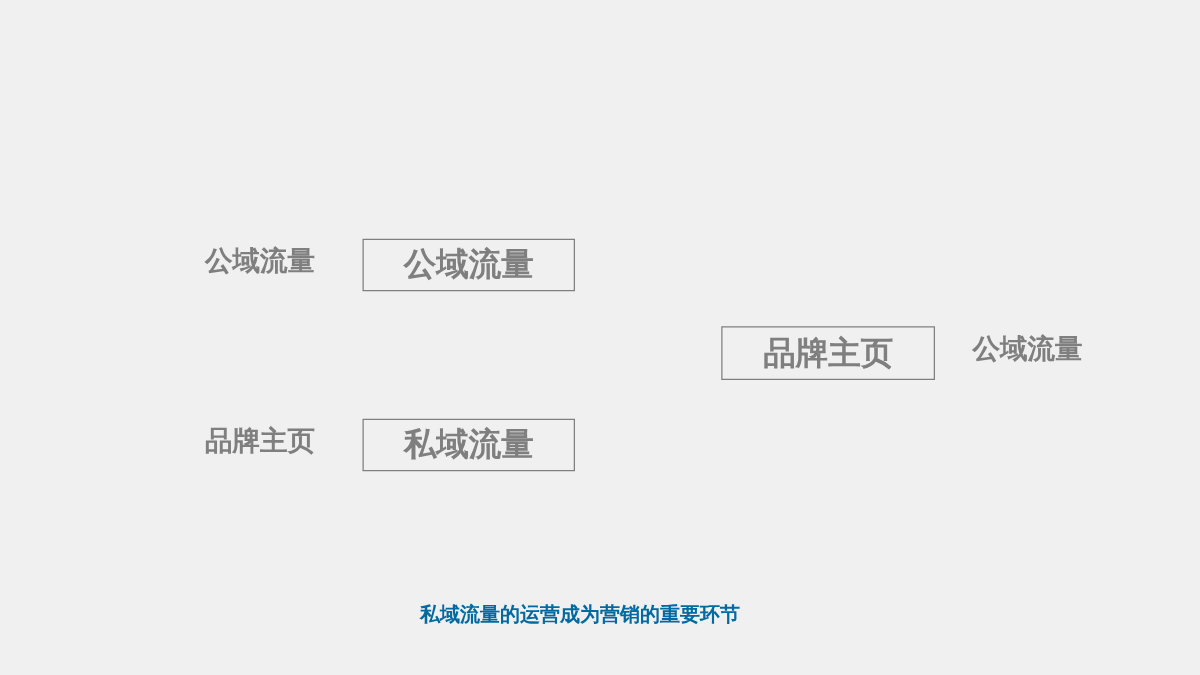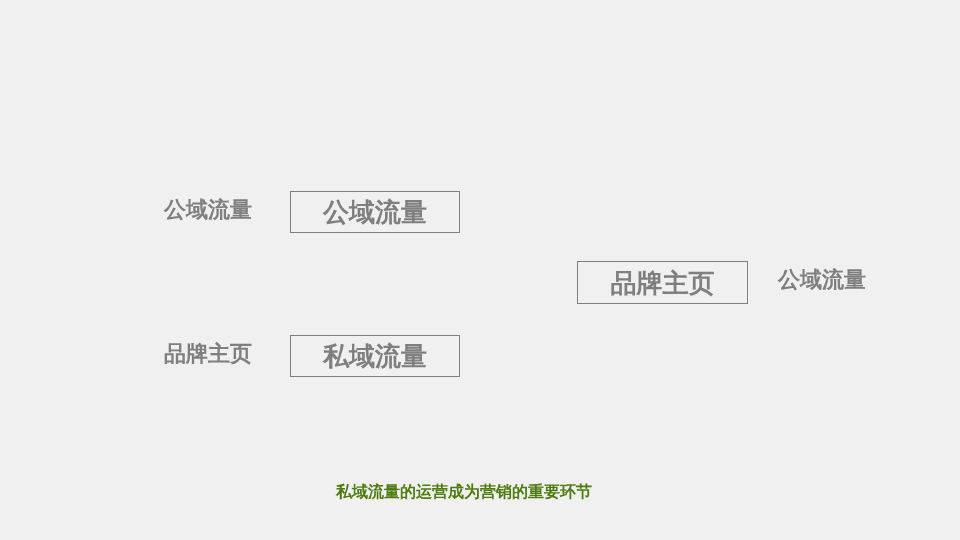--- a/index.html
+++ b/index.html
@@ -22,21 +22,21 @@
       box-sizing: border-box;
       display: flex; align-items: center; justify-content: center;
       font-size: 26px; font-weight: bold; color: #7f7f7f;
       line-height: 1;
     }
     .center-title {
       font-size: 58px; font-weight: bold; color: #7f7f7f;
       line-height: 1; letter-spacing: 6px;
     }
     .caption {
-      font-size: 16px; font-weight: bold; color: #4d7c0f;
+      font-size: 16px; font-weight: bold; color: #0369a1;
       line-height: 1;
     }
   </style>
 </head>
 <body>
 
 <div style="position:absolute;left:0;top:12px;width:960px;height:500px;">
 
   <div class="abs label" style="left:164px; top:187px;">公域流量</div>
 

